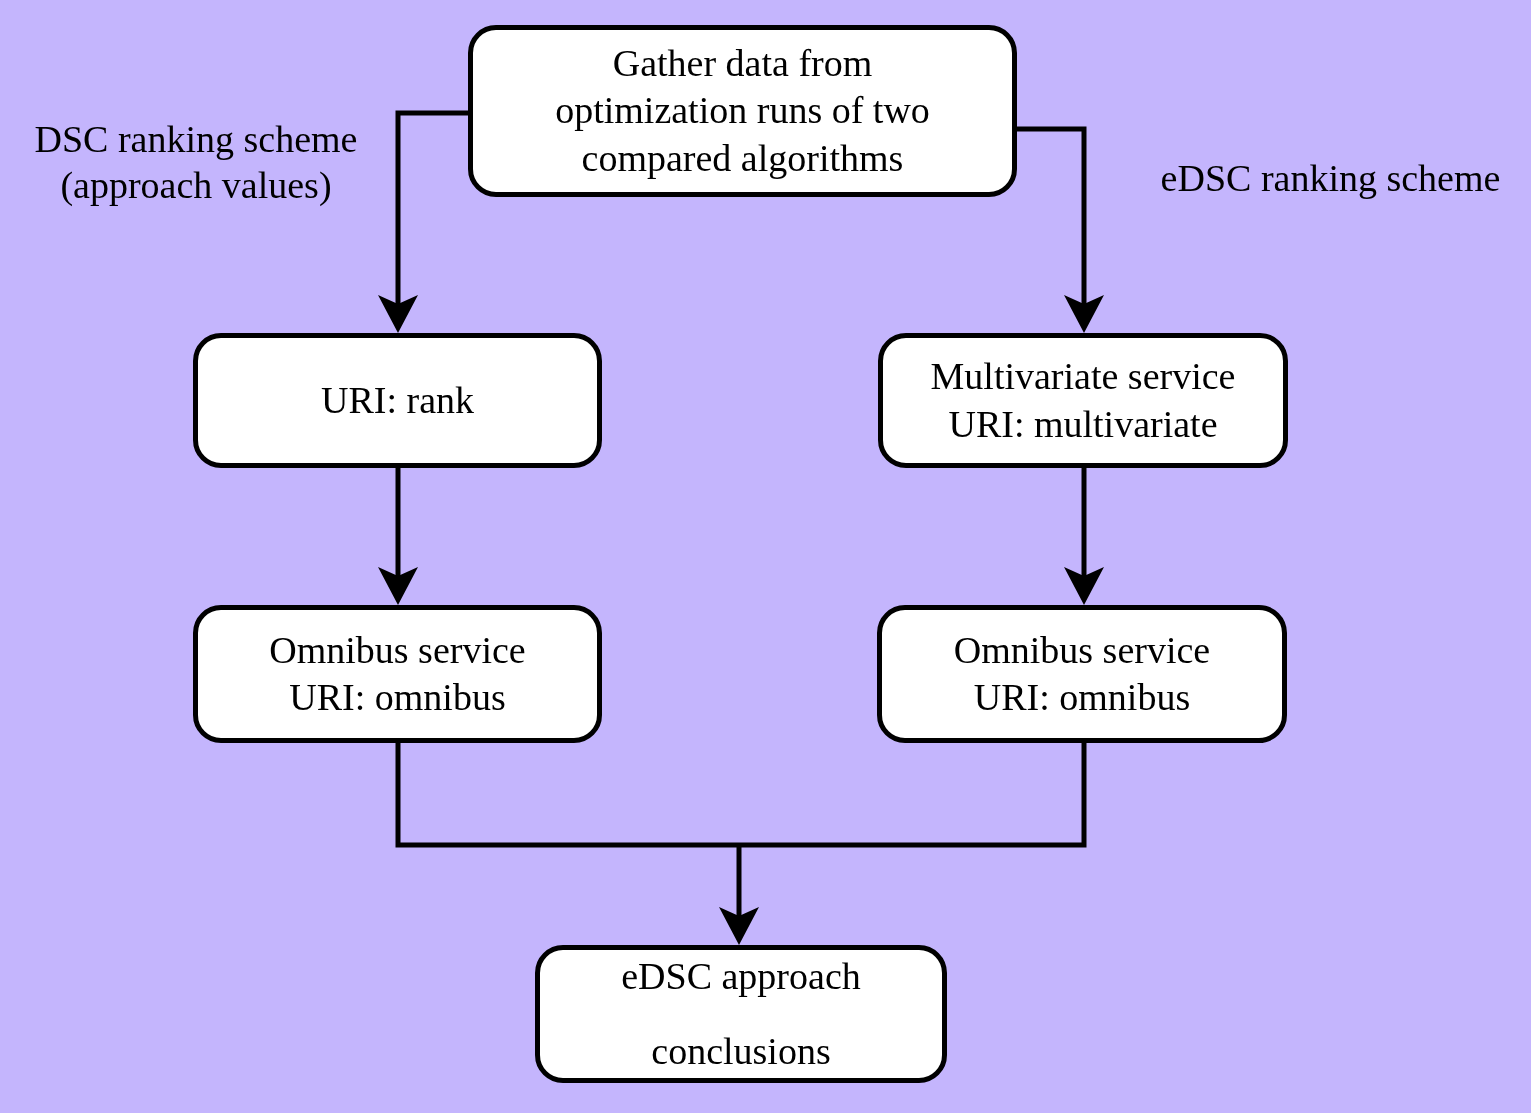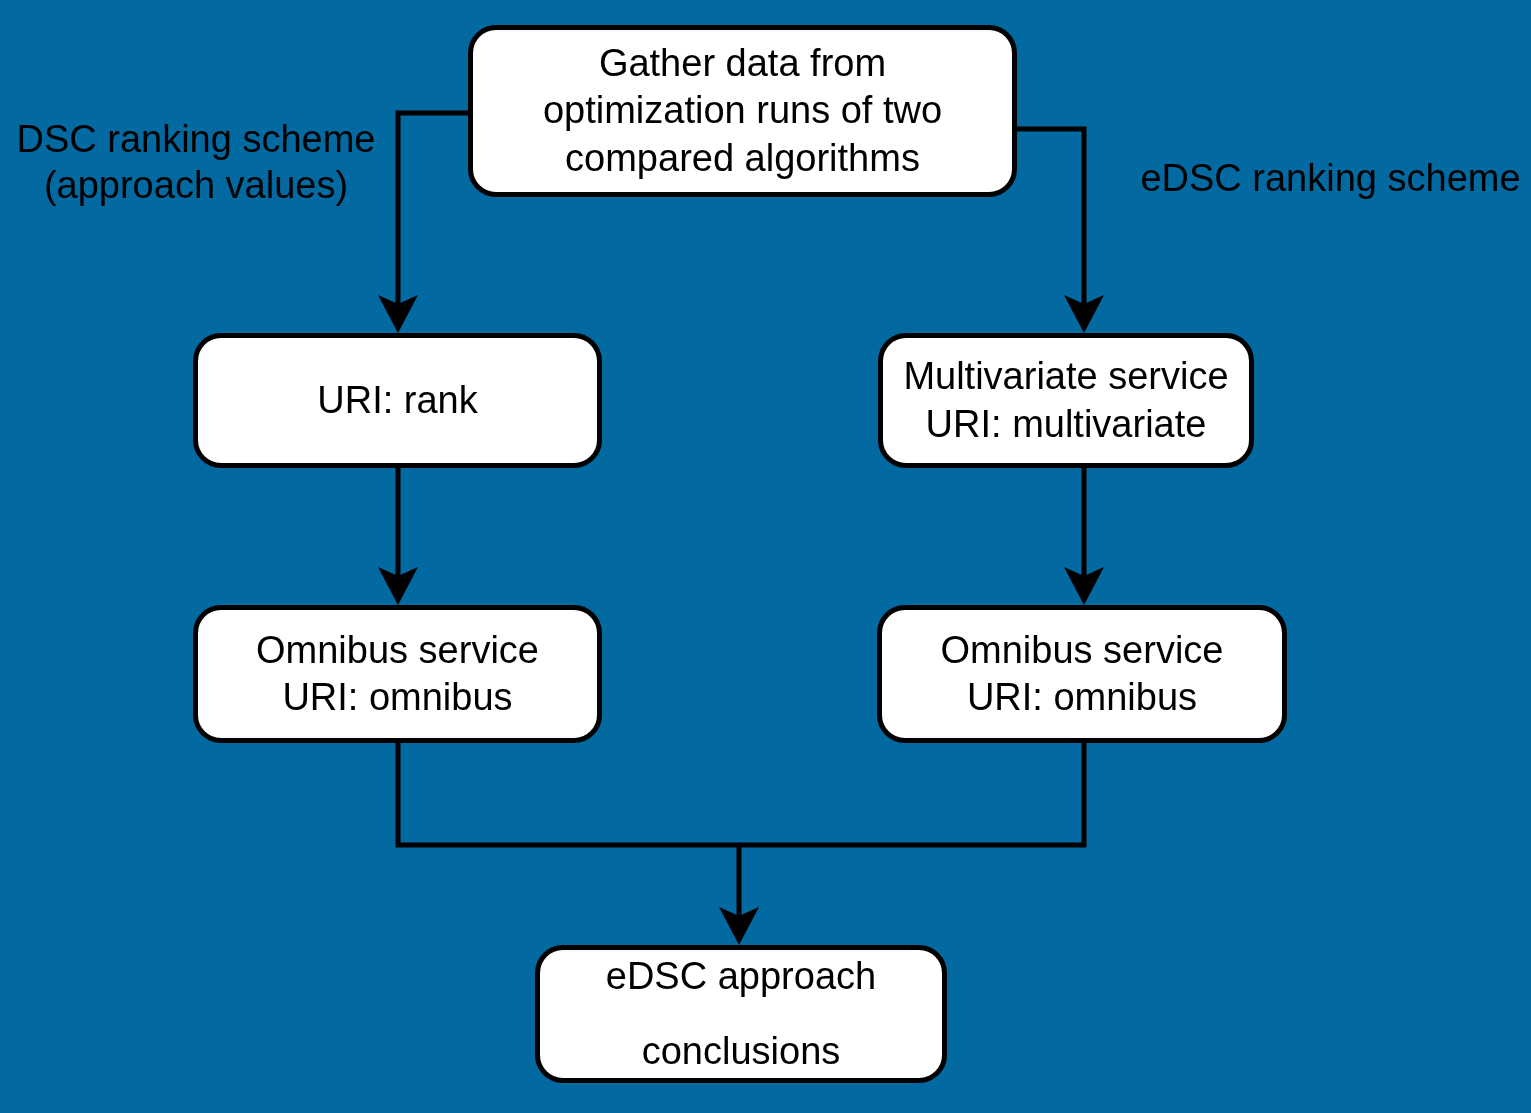--- a/index.html
+++ b/index.html
@@ -4,22 +4,22 @@
 <style>
   html, body {
     margin: 0;
     padding: 0;
     background: #ffffff;
   }
   .canvas {
     position: relative;
     width: 1531px;
     height: 1113px;
-    background: #0369a1;
-    font-family: Liberation Sans, sans-serif;
+    background: #c4b5fd;
+    font-family: Liberation Serif, serif;
     color: #000000;
     overflow: hidden;
   }
   .edges {
     position: absolute;
     left: 0;
     top: 0;
     width: 1531px;
     height: 1113px;
     pointer-events: none;
@@ -39,21 +39,21 @@
     line-height: 1.24;
   }
   .side-label {
     position: absolute;
     text-align: center;
     font-size: 38px;
     line-height: 1.22;
   }
   .node-gather      { left: 468px;  top: 25px;  width: 549px; height: 172px; }
   .node-rank        { left: 193px;  top: 333px; width: 409px; height: 135px; }
-  .node-multi       { left: 878px;  top: 333px; width: 376px; height: 135px; }
+  .node-multi       { left: 878px;  top: 333px; width: 410px; height: 135px; }
   .node-omni-left   { left: 193px;  top: 605px; width: 409px; height: 138px; }
   .node-omni-right  { left: 877px;  top: 605px; width: 410px; height: 138px; }
   .node-conclusions { left: 535px;  top: 945px; width: 412px; height: 138px; gap: 28px; }
   .label-dsc        { left: 0px;    top: 116px; width: 392px; }
   .label-edsc       { left: 1130px; top: 120px; width: 401px; margin-top: 35px; }
 </style>
 </head>
 <body>
 
 <div class="canvas">

